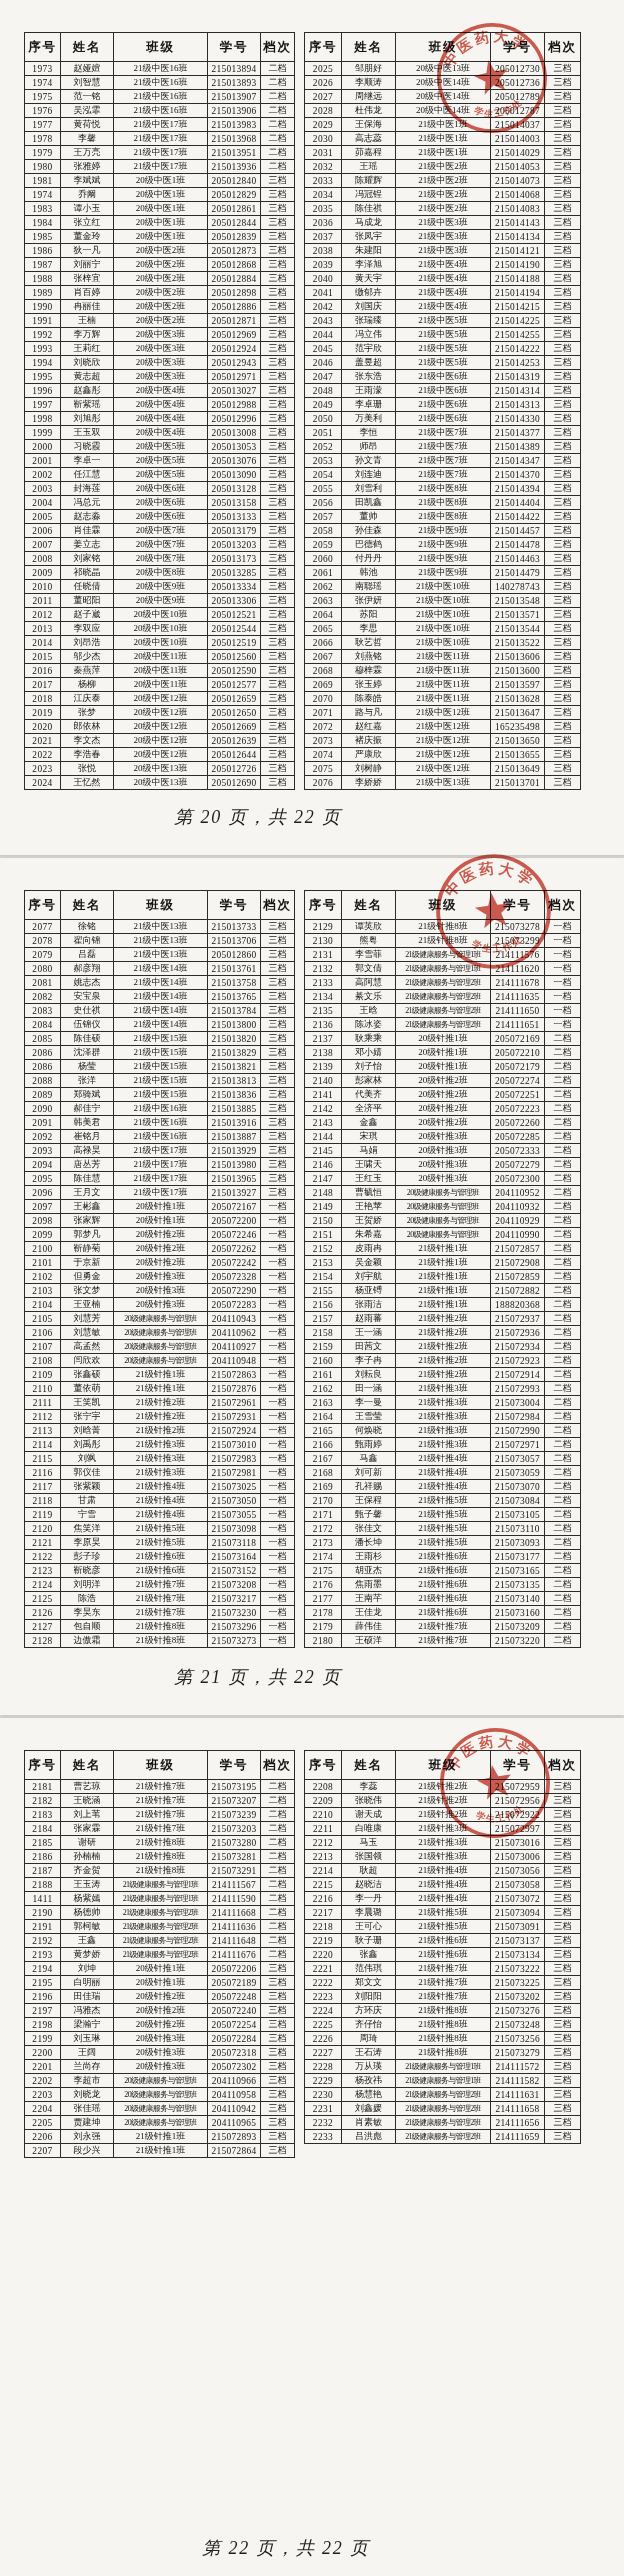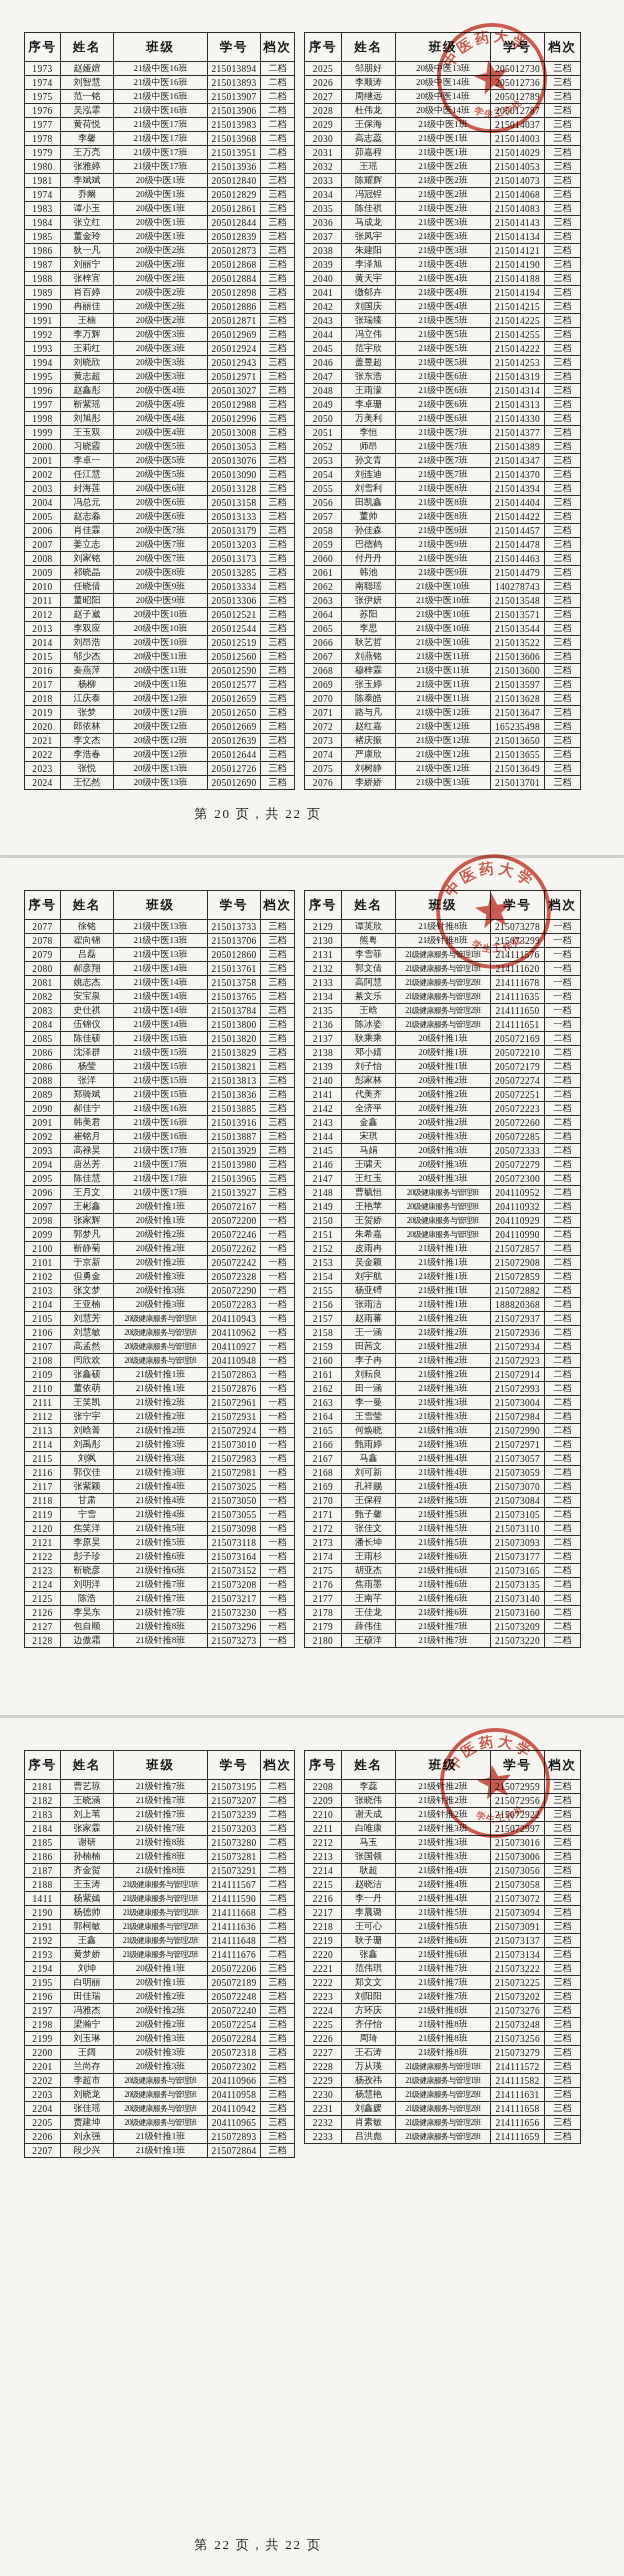--- a/index.html
+++ b/index.html
@@ -13,22 +13,22 @@
   .tbl th,.tbl td{border:0.9px solid #2b2b2b;text-align:center;vertical-align:middle;
       overflow:hidden;white-space:nowrap;color:#141414;padding:0;}
   .tbl th{height:28px;font-size:12.5px;font-weight:700;letter-spacing:1.8px;}
   .tbl td{height:13px;font-size:9px;}
   .tbl td:nth-child(1){font-size:9.4px;letter-spacing:0.4px;}
   .tbl td:nth-child(4){font-size:9.4px;letter-spacing:0.3px;}
   .tbl td.tight{font-size:8px;letter-spacing:-0.7px;}
   .tbl-left{left:24px;top:32px;}
   .tbl-right{left:304px;top:32px;}
   .page-footer{position:absolute;left:0;width:516px;text-align:center;
-      font-size:13px;letter-spacing:1.8px;color:#1e1e1e;}
-  #footer-20{top:805px;} #footer-21{top:807px;} #footer-22{top:818px;}
+      font-size:18px;letter-spacing:1.8px;color:#1e1e1e;font-style:italic;}
+  #footer-20{top:805px;} #footer-21{top:807px;} #footer-22{top:818px;padding-left:28px;}
   .stamp{position:absolute;z-index:6;opacity:.82;mix-blend-mode:multiply;pointer-events:none;}
   .stamp-ring{fill:none;stroke:#c63a2a;stroke-width:4.5px;}
   .stamp-star{fill:#c63a2a;}
   .stamp-arc-text{fill:#c63a2a;font-size:17px;font-weight:700;letter-spacing:4px;}
   .stamp-bottom-text{fill:#c63a2a;font-size:11px;font-weight:700;letter-spacing:2px;}
 </style>
 </head>
 <body>
 
 <div id="canvas">
@@ -1567,20 +1567,21 @@
           </tr>
           <tr>
             <td>2180</td>
             <td>王硕洋</td>
             <td>21级针推7班</td>
             <td>215073220</td>
             <td>二档</td>
           </tr>
         </tbody>
       </table>
+    <div class="page-footer" id="footer-21">第 21 页，共 22 页</div>
   </section>
 
   <section class="page" id="page-22">
     <table class="tbl tbl-left">
         <colgroup>
           <col style="width: 36px;">
           <col style="width: 53px;">
           <col style="width: 94px;">
           <col style="width: 53px;">
           <col style="width: 34px;">

